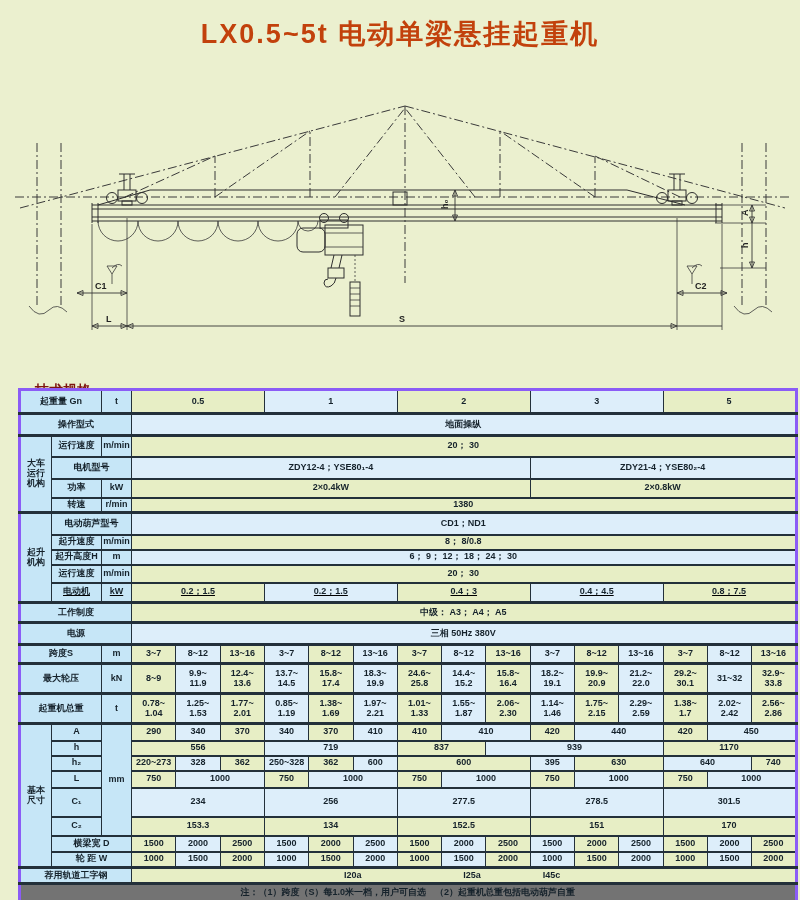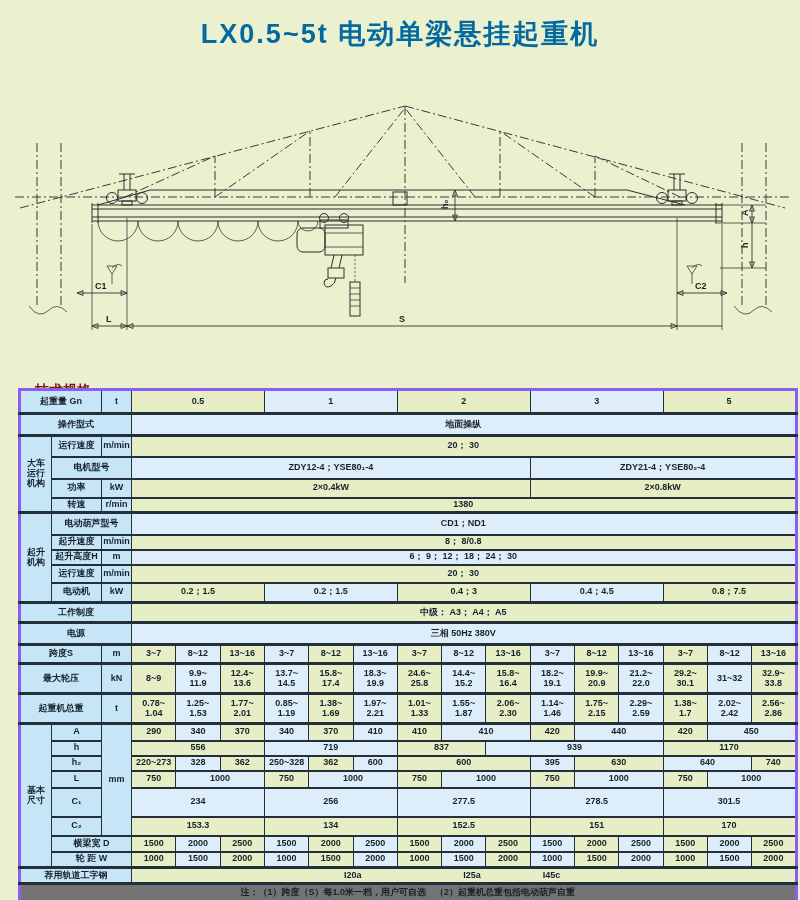--- a/index.html
+++ b/index.html
@@ -1,19 +1,19 @@
 <!DOCTYPE html>
 <html><head>
 <meta charset="utf-8">
 <style>
   html,body{margin:0;padding:0;}
   body{width:800px;height:900px;position:relative;background:#ebf0cf;
        font-family:"Liberation Sans","DejaVu Sans",sans-serif;overflow:hidden;}
   .title{position:absolute;top:16px;left:0;width:800px;text-align:center;
-         font-size:27px;font-weight:bold;color:#0369a1;letter-spacing:2px;}
+         font-size:27px;font-weight:bold;color:#c2410c;letter-spacing:2px;}
   #drawing{position:absolute;left:15px;top:68px;}
   .sec-head{position:absolute;left:35px;top:382px;font-size:14px;font-weight:bold;color:#7c1410;}
   #spec-table{position:absolute;left:18px;top:388px;border-collapse:collapse;table-layout:fixed;
               width:777px;}
   #spec-table td{border:1px solid #23303a;border-top-width:2px;border-bottom-width:2px;
                  padding:0;text-align:center;vertical-align:middle;
                  font-size:9px;font-weight:bold;color:#15222b;line-height:1.08;
                  white-space:pre-line;overflow:hidden;}
   #spec-table tr.sec td{border-top-width:3px;}
   #spec-table{border:3px solid #8b5cf6;}
@@ -241,21 +241,21 @@
       <tr style="height: 15px;">
         <td class="lab">起升高度H</td>
         <td class="lab unit lr">m</td>
         <td class="d b" colspan="15">6；  9；  12；  18；  24；  30</td>
       </tr>
       <tr style="height: 18px;">
         <td class="lab">运行速度</td>
         <td class="lab unit lr">m/min</td>
         <td class="d g" colspan="15">20；  30</td>
       </tr>
-      <tr style="height: 20px;">
+      <tr style="height: 20px; text-decoration: underline;">
         <td class="lab">电动机</td>
         <td class="lab unit lr">kW</td>
         <td class="d g" colspan="3">0.2；1.5</td>
         <td class="d b" colspan="3">0.2；1.5</td>
         <td class="d g" colspan="3">0.4；3</td>
         <td class="d b" colspan="3">0.4；4.5</td>
         <td class="d g" colspan="3">0.8；7.5</td>
       </tr>
       <tr class="sec" style="height: 20px;">
         <td class="lab lr" colspan="3">工作制度</td>

